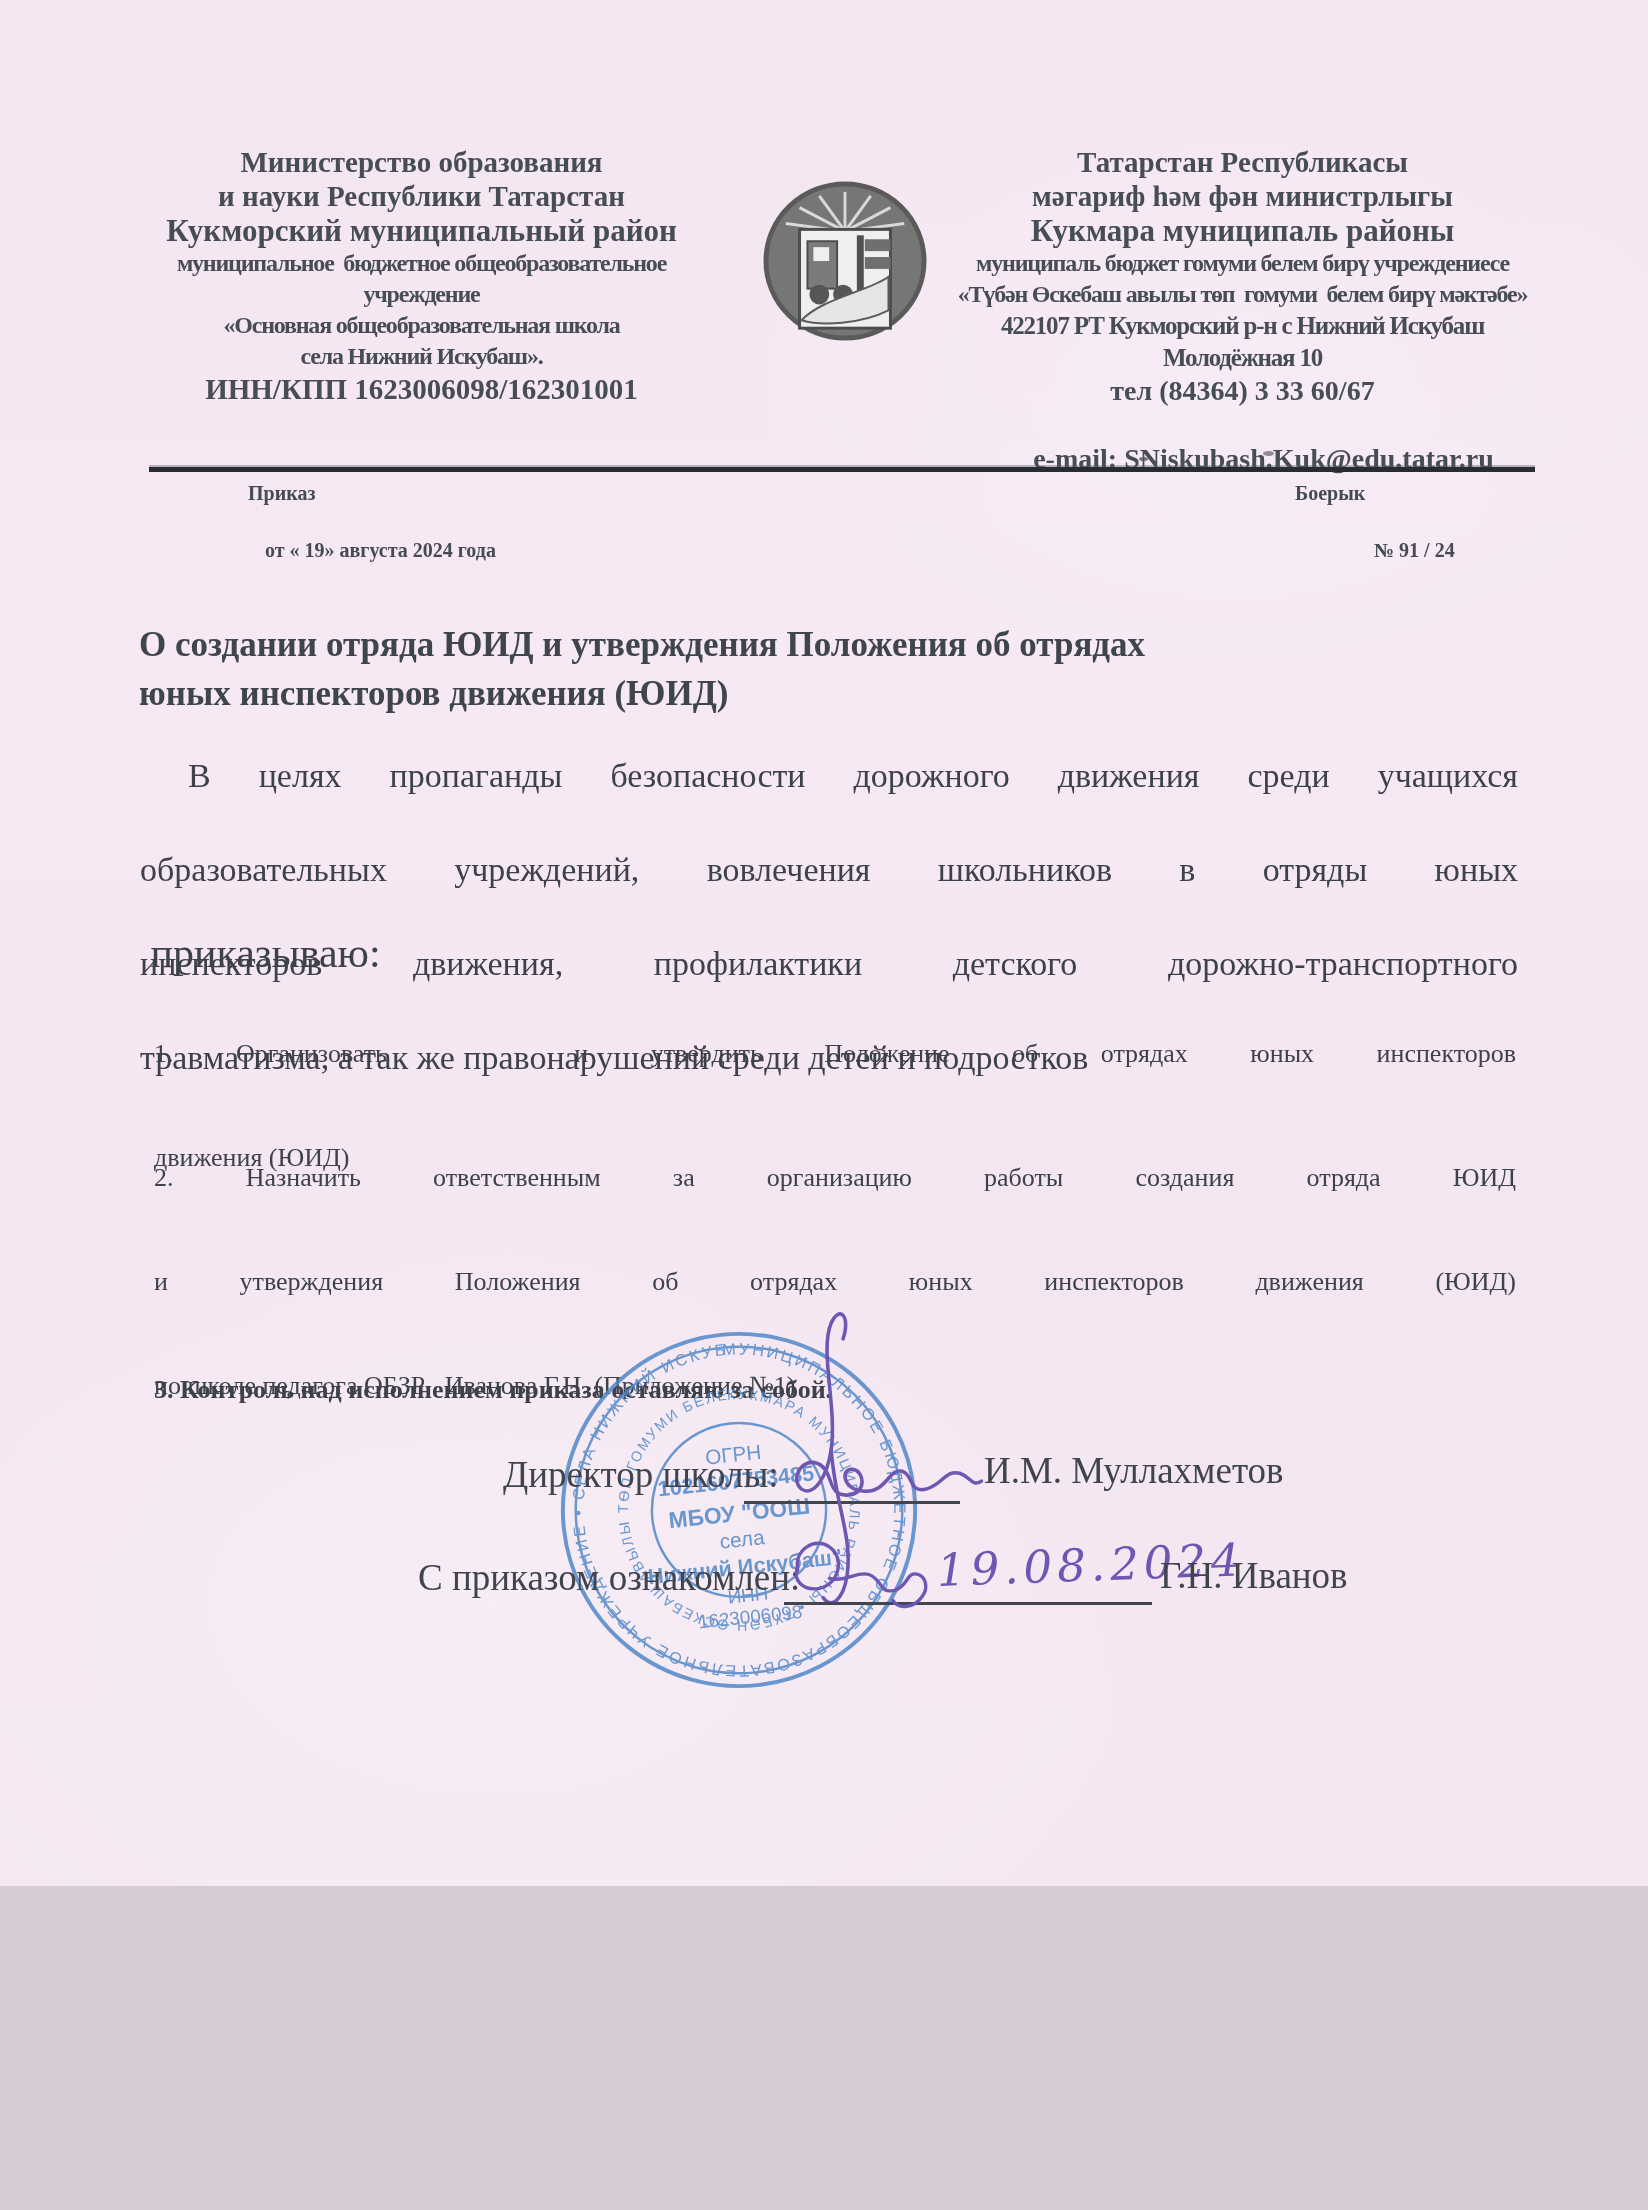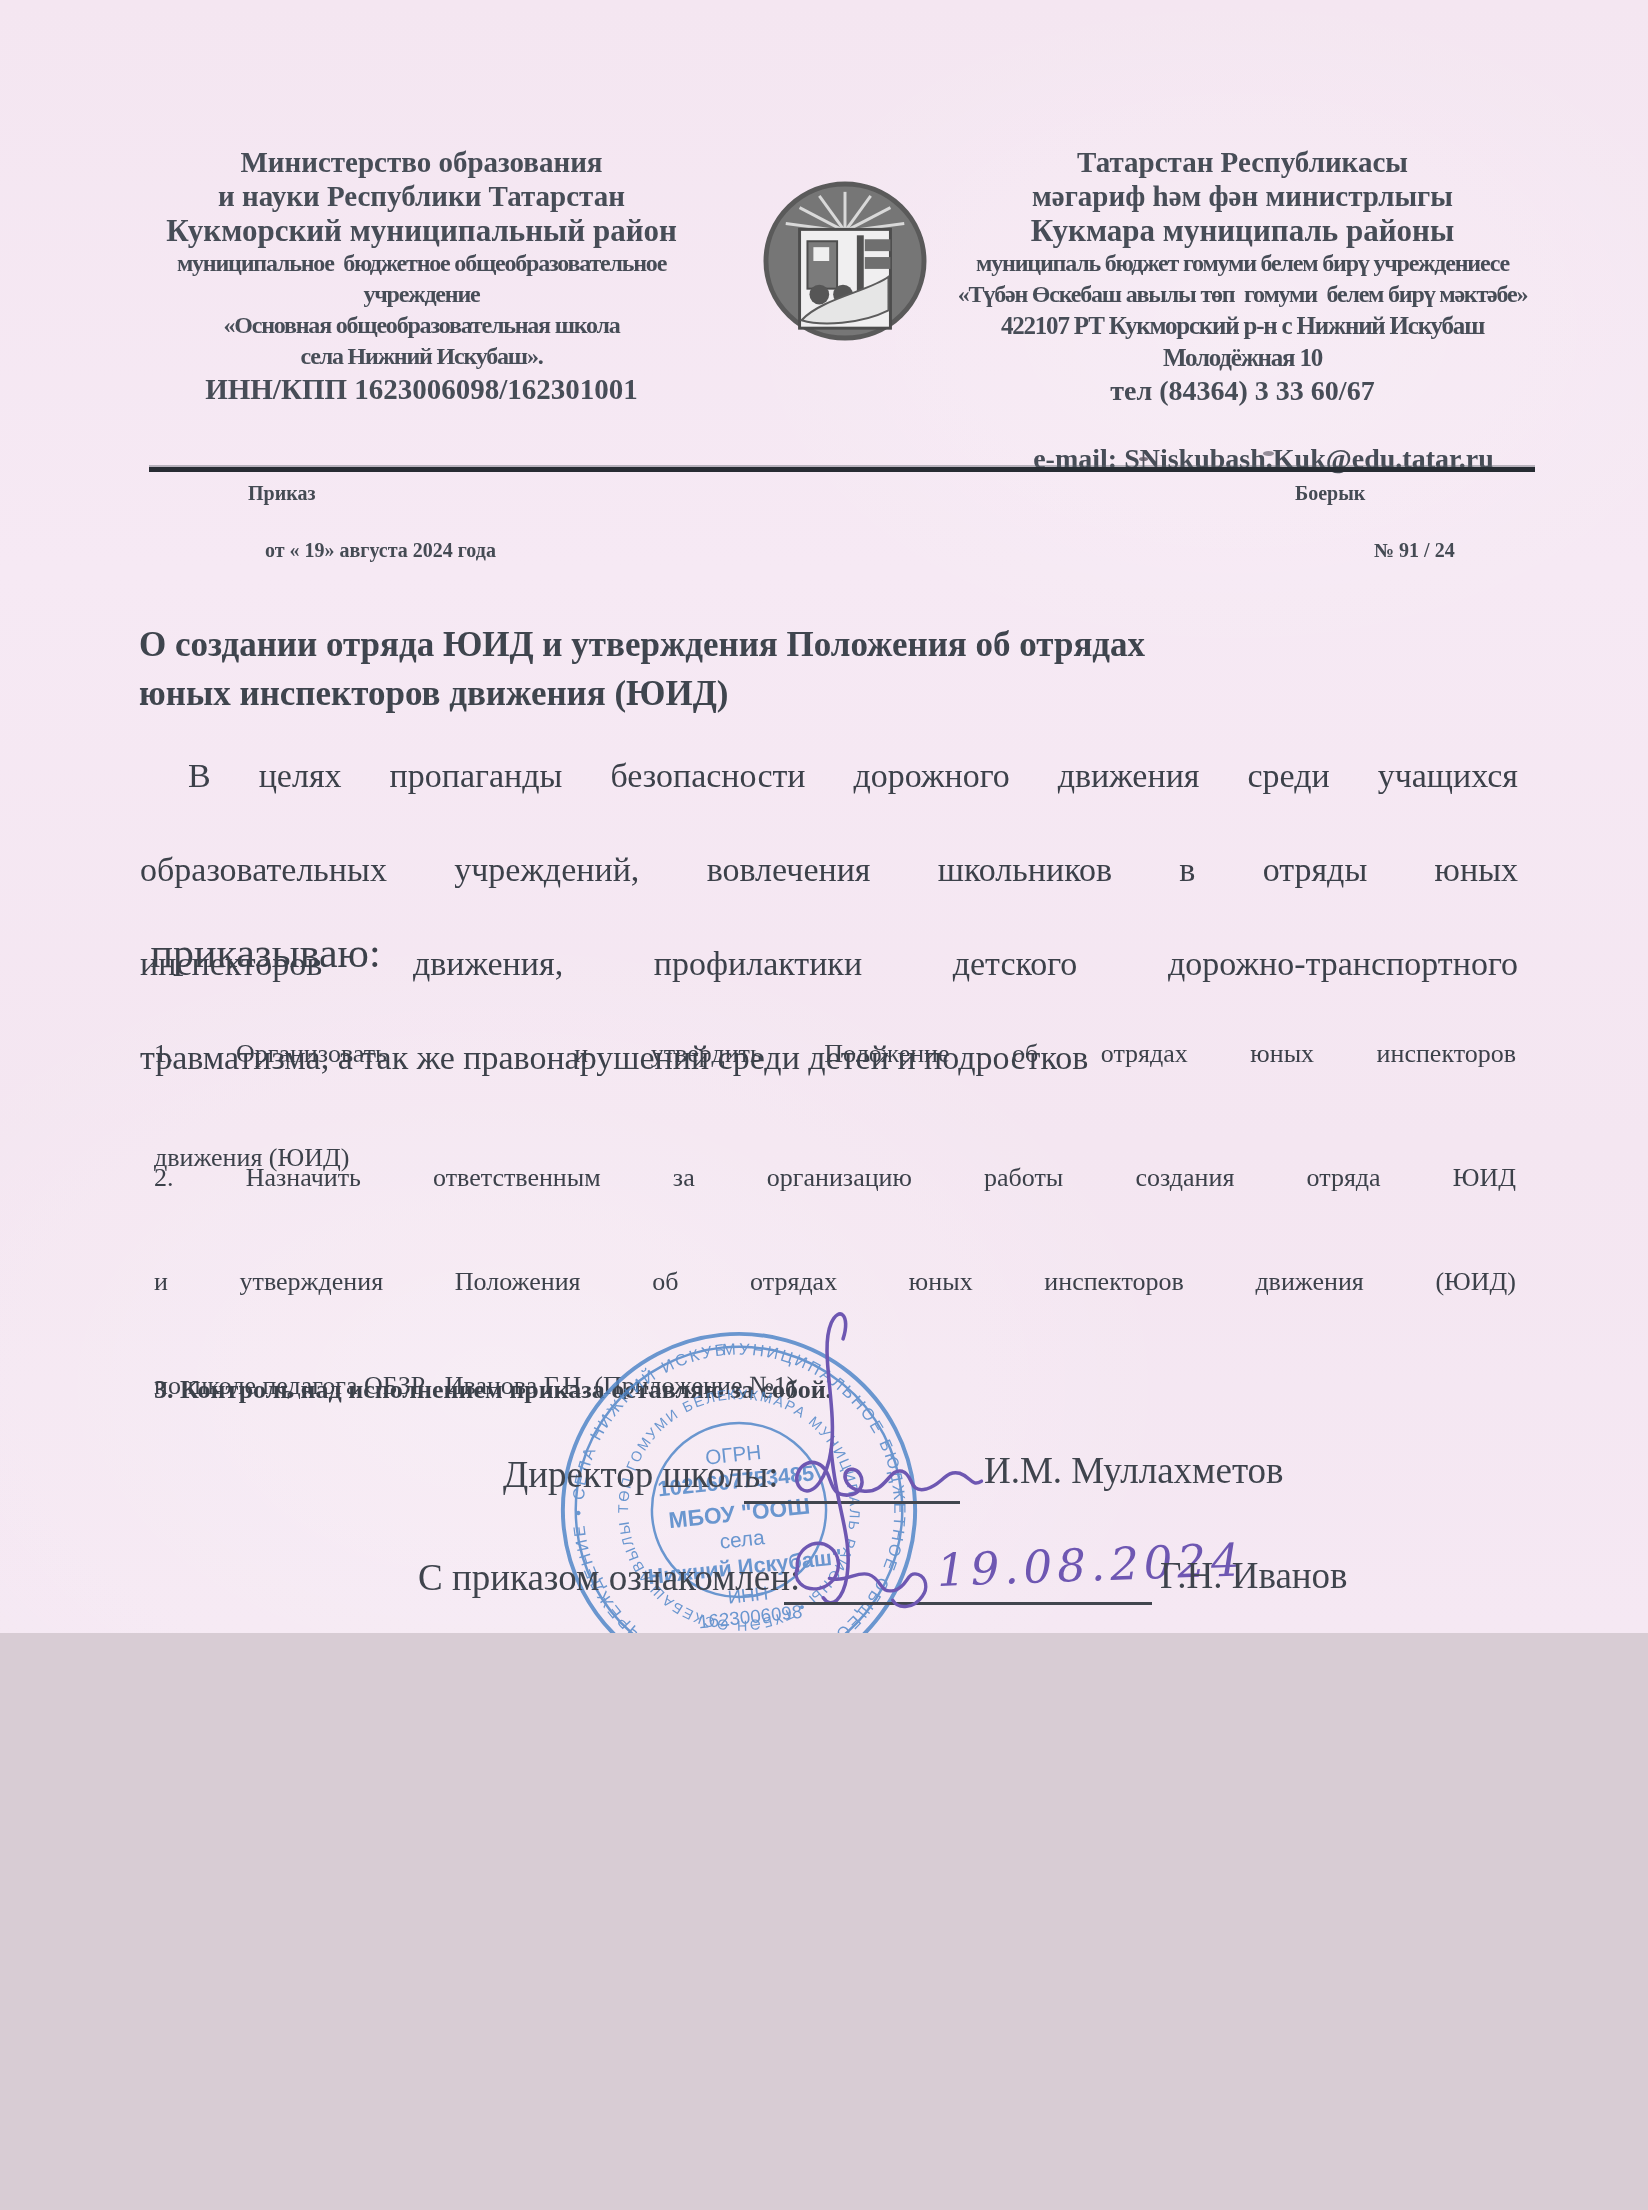--- a/index.html
+++ b/index.html
@@ -1,17 +1,17 @@
 <!DOCTYPE html>
 <html><head>
 <meta charset="utf-8">
 <style>
   html,body{margin:0;padding:0;background:#d8ccd4;}
   .page{
-    position:relative;width:1648px;height:1633px;overflow:hidden;
+    position:relative;width:1648px;height:1886px;overflow:hidden;
     font-family:"Liberation Serif","DejaVu Serif",serif;color:#3d434c;
     background:
       radial-gradient(1188px 792px at 30% 85%, rgba(255,255,255,.25), rgba(255,255,255,0) 60%),
       radial-gradient(891px 594px at 75% 20%, rgba(255,255,255,.18), rgba(255,255,255,0) 60%),
       linear-gradient(180deg,#f4e6f1 0%,#f6e9f4 35%,#f4e6f1 70%,#f5e8f3 100%);
   }
   .abs{position:absolute;}
   
   .hdr{position:absolute;top:145px;text-align:center;color:#474d57;}
   .hdr-left{left:137px;width:569px;}

